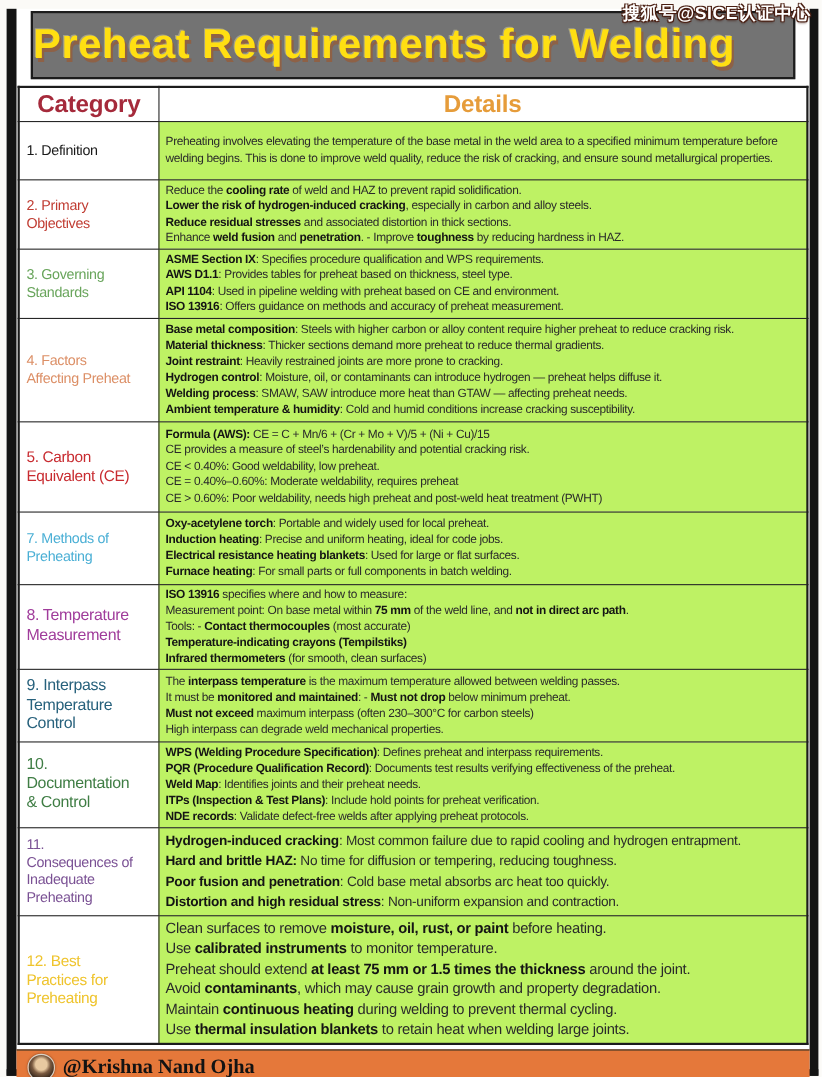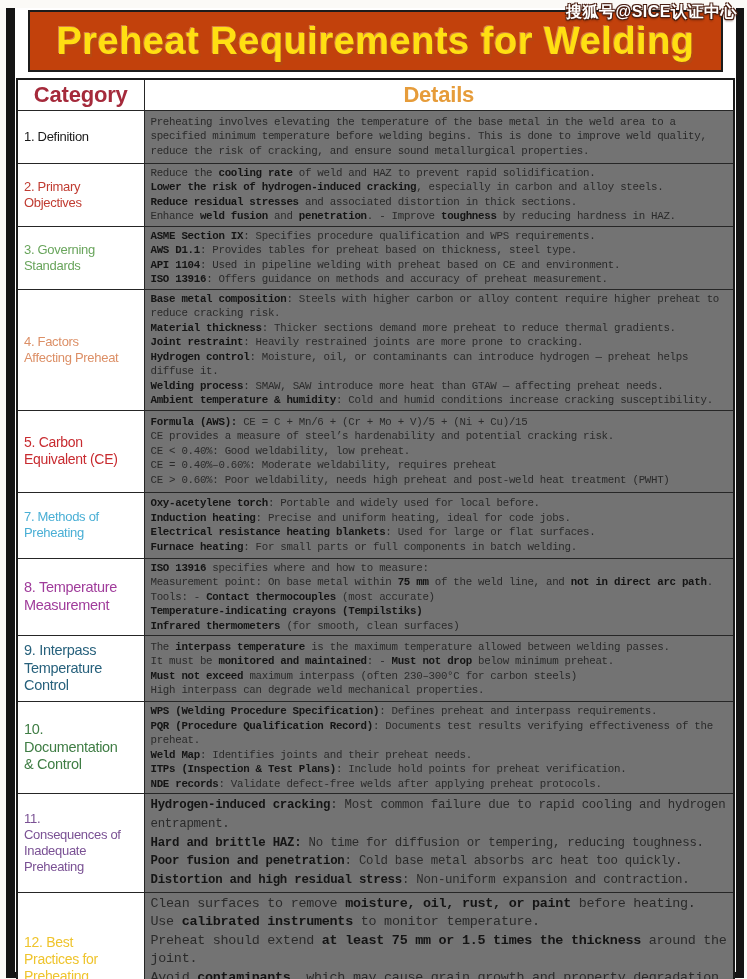--- a/index.html
+++ b/index.html
@@ -13,23 +13,23 @@
     border-left:9px solid #141414;border-right:8px solid #141414;
     border-bottom:6px solid #141414;background:#ffffff;box-sizing:border-box;
   }
   .watermark{
     position:absolute;top:2px;right:10px;z-index:50;
     font-size:16px;font-weight:700;color:#ffffff;letter-spacing:0.5px;
     text-shadow:-1px -1px 0 #4a1f12,1px -1px 0 #4a1f12,-1px 1px 0 #4a1f12,
                  1px 1px 0 #4a1f12,0 2px 2px rgba(60,20,10,.6);
   }
   .title-bar{
-    margin:2px 13px 0 13px;height:62px;background:#c2410c;
+    margin:2px 13px 0 13px;height:62px;background:#737373;
     border:2px solid #1c1c1c;box-sizing:border-box;
-    display:flex;align-items:center;justify-content:center;
+    display:flex;align-items:center;justify-content:flex-start;
   }
   .title-text{
     font-size:38px;font-weight:700;color:#ffdf12;letter-spacing:0.5px;
     text-shadow:2px 3px 0 rgba(170,80,25,.5), -1px -1px 0 rgba(255,245,180,.35);
     white-space:nowrap;
   }
   table.req{
     margin:6px 1px 0 1px;width:719px;border-collapse:collapse;
     border:2px solid #1c1c1c;table-layout:fixed;
   }
@@ -40,21 +40,21 @@
   th.hdr{height:31px;background:#ffffff;text-align:center;padding:0;}
   .hdr-cat{font-size:22px;font-weight:700;color:#a52a3b;letter-spacing:-0.2px;}
   .hdr-det{font-size:22px;font-weight:700;color:#e69c3a;letter-spacing:-0.2px;}
   td.cat{
     padding:2px 2px 2px 6px;font-weight:400;white-space:pre-line;
     line-height:1.22;letter-spacing:-0.3px;background:#ffffff;
   }
   .cat-md{font-size:13px;}
   .cat-lg{font-size:14.5px;}
   .cat-xl{font-size:14px;}
-  td.det{padding:2px 3px 2px 6px;color:#2a2a2a;background:#737373;font-family:Liberation Mono, monospace;}
+  td.det{padding:2px 3px 2px 6px;color:#2a2a2a;background:#bef264;}
   .det .line{white-space:normal;}
   .det-sm{font-size:10.8px;line-height:14.5px;letter-spacing:-0.3px;}
   .det-md{font-size:12.4px;line-height:18.8px;letter-spacing:-0.25px;margin-left:44px;}
   .det-lg{font-size:13.4px;line-height:18.5px;letter-spacing:-0.25px;}
   .det .b{font-weight:700;color:#141414;}
   .footer-bar{
     margin-top:4px;height:33px;background:#e5783a;border-top:1.5px solid #2a2a1f;
     display:flex;align-items:center;padding:0 10px;box-sizing:border-box;gap:7px;
   }
   .footer-msg{
@@ -145,21 +145,21 @@
             <div class="line"><span>CE provides a measure of steel’s hardenability and potential cracking risk.</span></div>
             <div class="line"><span>CE &lt; 0.40%: Good weldability, low preheat.</span></div>
             <div class="line"><span>CE = 0.40%–0.60%: Moderate weldability, requires preheat</span></div>
             <div class="line"><span>CE &gt; 0.60%: Poor weldability, needs high preheat and post-weld heat treatment (PWHT)</span></div>
           </td>
         </tr>
         <tr style="height: 66px;">
           <td class="cat cat-md" style="color: rgb(74, 175, 213);">7. Methods of
 Preheating</td>
           <td class="det det-sm">
-            <div class="line"><span class="b">Oxy-acetylene torch</span><span>: Portable and widely used for local before.</span></div>
+            <div class="line"><span class="b">Oxy-acetylene torch</span><span>: Portable and widely used for local preheat.</span></div>
             <div class="line"><span class="b">Induction heating</span><span>: Precise and uniform heating, ideal for code jobs.</span></div>
             <div class="line"><span class="b">Electrical resistance heating blankets</span><span>: Used for large or flat surfaces.</span></div>
             <div class="line"><span class="b">Furnace heating</span><span>: For small parts or full components in batch welding.</span></div>
           </td>
         </tr>
         <tr style="height: 72px;">
           <td class="cat cat-lg" style="color: rgb(160, 60, 155);">8. Temperature
 Measurement</td>
           <td class="det det-sm">
             <div class="line"><span class="b">ISO 13916</span><span> specifies where and how to measure:</span></div>

